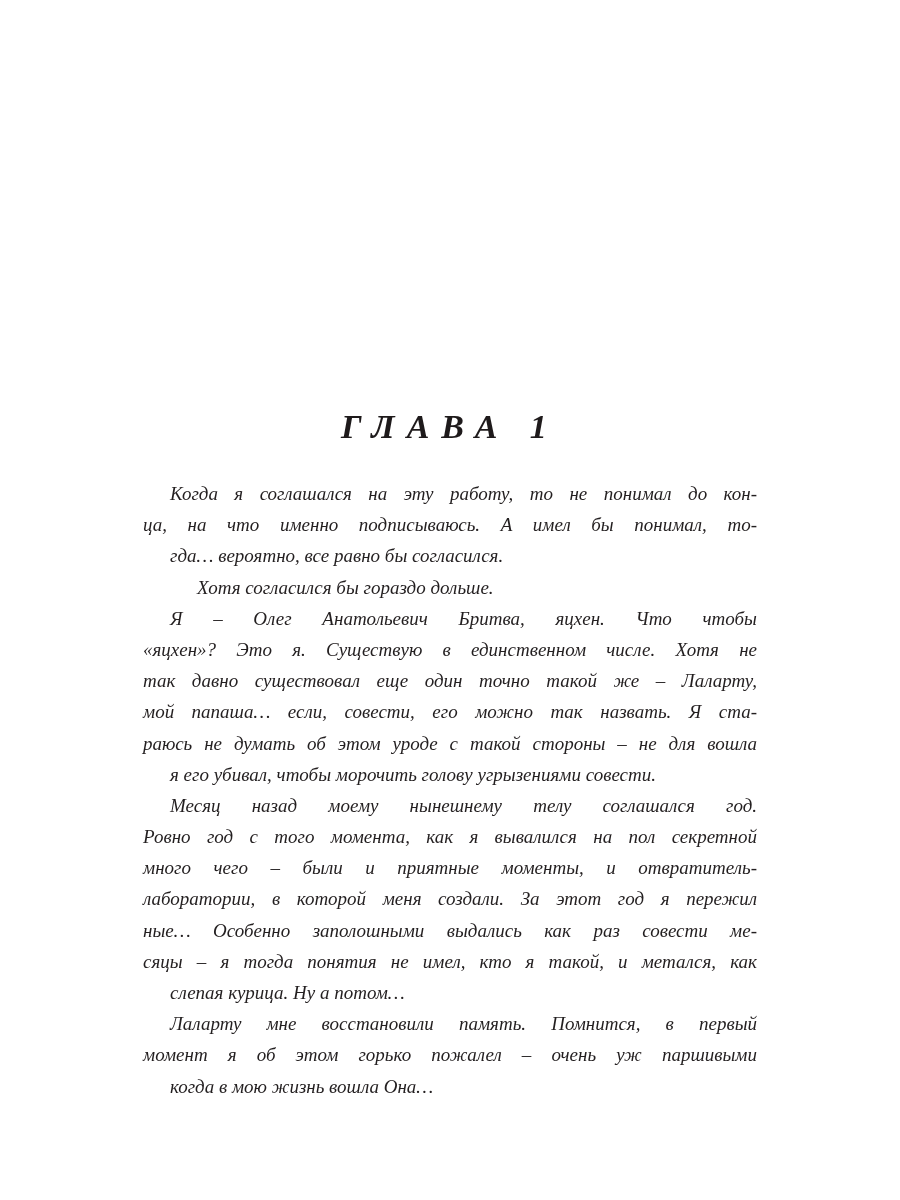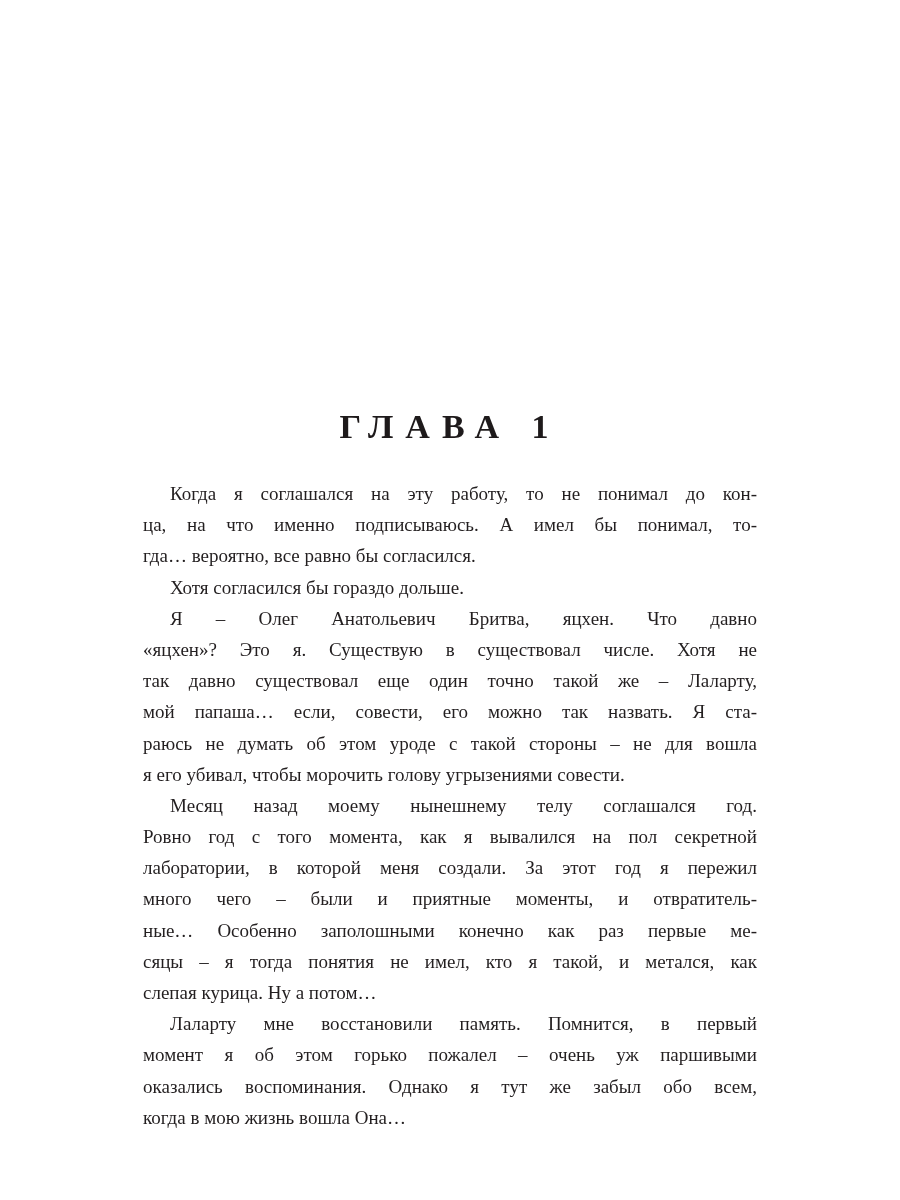--- a/index.html
+++ b/index.html
@@ -13,20 +13,21 @@
       position: relative;
       overflow: hidden;
       color: #231f20;
       font-family: "Liberation Serif", "DejaVu Serif", serif;
     }
     .page {
       position: absolute;
       left: 0; top: 0;
       width: 845px;
       height: 1200px;
+      font-style: italic;
     }
     .chapter-title {
       position: absolute;
       top: 407px;
       left: 0;
       width: 900px;
       text-align: center;
       font-size: 34px;
       font-weight: bold;
       letter-spacing: 12px;
@@ -44,20 +45,21 @@
       height: 31.2px;
       line-height: 31.2px;
       font-size: 19px;
       white-space: nowrap;
       text-align: justify;
       text-align-last: justify;
     }
     .line.last {
       text-align: center;
       text-align-last: left;
+      margin-left: 27px;
     }
     .line.indent {
       padding-left: 27px;
     }
   </style>
 </head>
 <body>
 
 <div class="page">
   <div class="chapter-title">ГЛАВА 1</div>
@@ -68,38 +70,37 @@
       <span class="line indent">Когда я соглашался на эту работу, то не понимал до кон-</span>
       <span class="line">ца, на что именно подписываюсь. А имел бы понимал, то-</span>
       <span class="line last">гда… вероятно, все равно бы согласился.</span>
     </div>
 
     <div>
       <span class="line indent last">Хотя согласился бы гораздо дольше.</span>
     </div>
 
     <div>
-      <span class="line indent">Я – Олег Анатольевич Бритва, яцхен. Что давно</span>
-      <span class="line">«яцхен»? Это я. Существую в существовал числе. Хотя не</span>
+      <span class="line indent">Я – Олег Анатольевич Бритва, яцхен. Что чтобы</span>
+      <span class="line">«яцхен»? Это я. Существую в единственном числе. Хотя не</span>
       <span class="line">так давно существовал еще один точно такой же – Лаларту,</span>
       <span class="line">мой папаша… если, совести, его можно так назвать. Я ста-</span>
       <span class="line">раюсь не думать об этом уроде с такой стороны – не для вошла</span>
       <span class="line last">я его убивал, чтобы морочить голову угрызениями совести.</span>
     </div>
 
     <div>
       <span class="line indent">Месяц назад моему нынешнему телу соглашался год.</span>
       <span class="line">Ровно год с того момента, как я вывалился на пол секретной</span>
+      <span class="line">много чего – были и приятные моменты, и отвратитель-</span>
       <span class="line">лаборатории, в которой меня создали. За этот год я пережил</span>
-      <span class="line">много чего – были и приятные моменты, и отвратитель-</span>
-      <span class="line">ные… Особенно заполошными конечно как раз первые ме-</span>
+      <span class="line">ные… Особенно заполошными выдались как раз совести ме-</span>
       <span class="line">сяцы – я тогда понятия не имел, кто я такой, и метался, как</span>
       <span class="line last">слепая курица. Ну а потом…</span>
     </div>
 
     <div>
       <span class="line indent">Лаларту мне восстановили память. Помнится, в первый</span>
       <span class="line">момент я об этом горько пожалел – очень уж паршивыми</span>
-      <span class="line">оказались воспоминания. Однако я тут же забыл обо всем,</span>
       <span class="line last">когда в мою жизнь вошла Она…</span>
     </div>
   </div>
 </div>
 
 </body></html>

